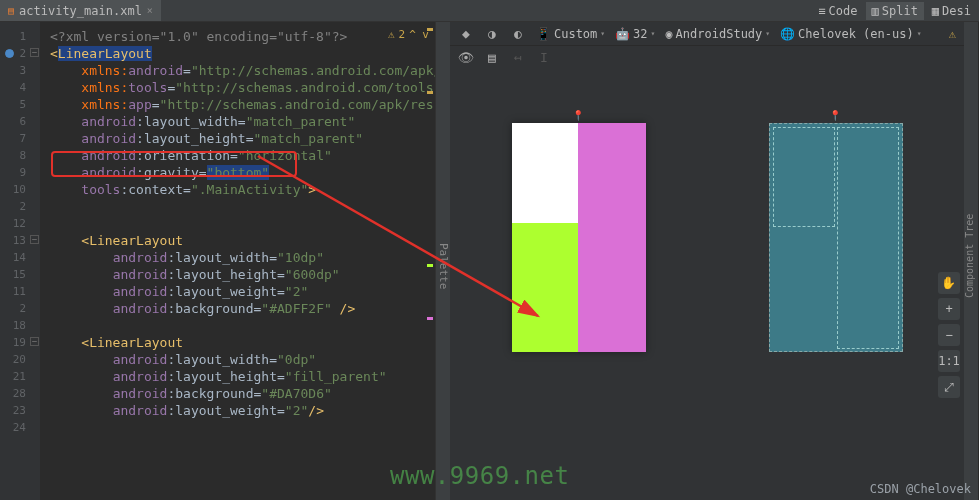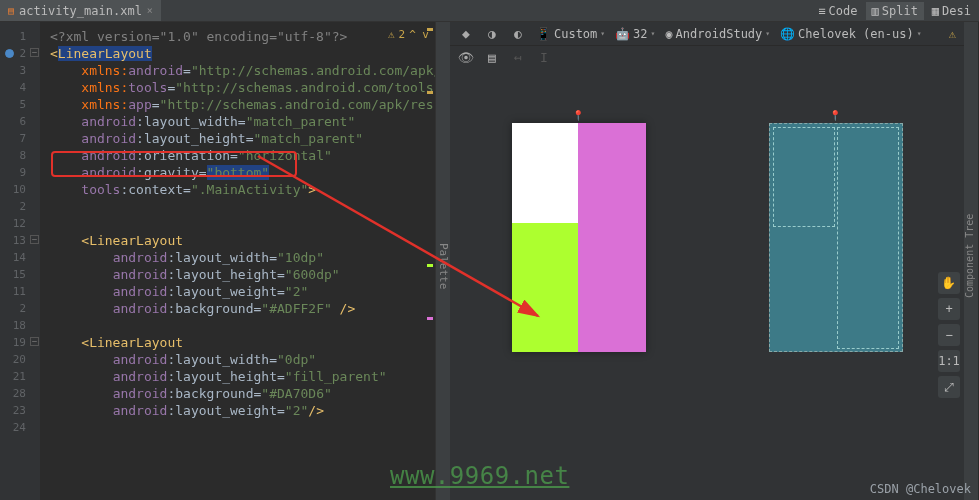--- a/index.html
+++ b/index.html
@@ -154,21 +154,21 @@
   border-left:1px solid #2a2a2a;
   writing-mode: vertical-rl;
   transform: rotate(180deg);
   text-align: center;
   color: #888;
   font-size: 10px;
   padding-top: 10px;
 }
 .err-stripe { position:absolute; right:2px; top:6px; width:6px; }
 .err-d { width:6px; height:3px; margin-bottom:3px; }
-.watermark1 { position:absolute; left:390px; bottom:10px; color:#4da04d; font-size:24px; opacity:.75; letter-spacing:.5px;text-decoration:underline;}
+.watermark1 { position:absolute; left:390px; bottom:10px; color:#4da04d; font-size:24px; opacity:.75; letter-spacing:.5px;}
 .watermark2 { position:absolute; right:8px; bottom:4px; color:#9aa1a8; font-size:12px;text-align:center; }
 </style>
 </head>
 <body>
 
 <div class="top-right-view">
   <div class="trv">≡ <span>Code</span></div>
   <div class="trv sel">▥ <span>Split</span></div>
   <div class="trv">▦ <span>Desi</span></div>
 </div>

